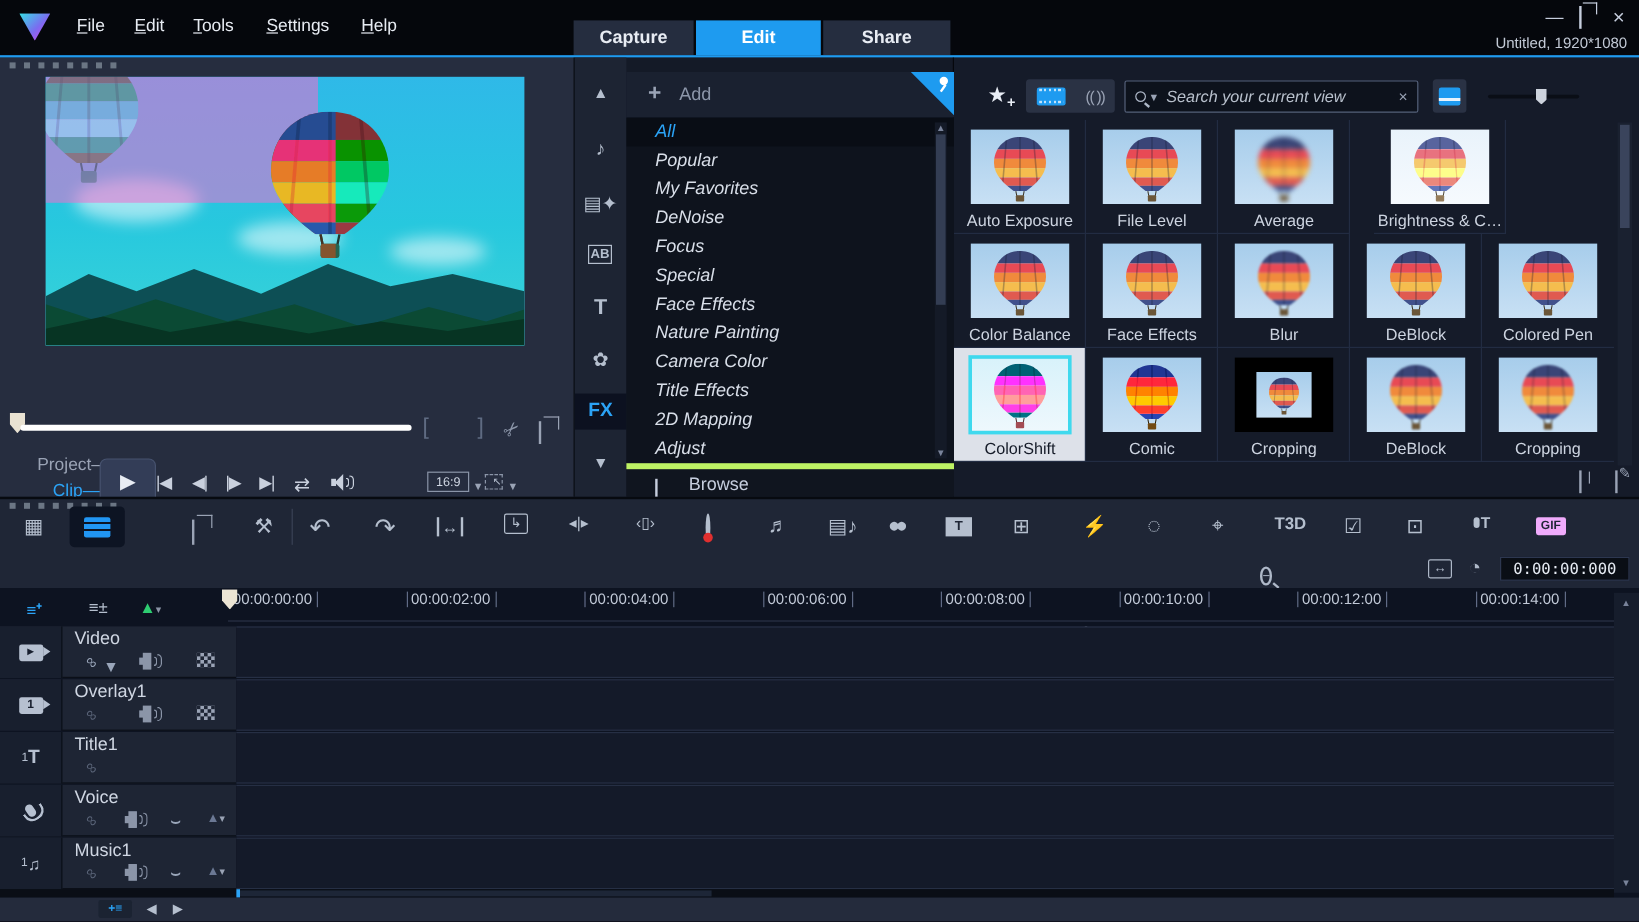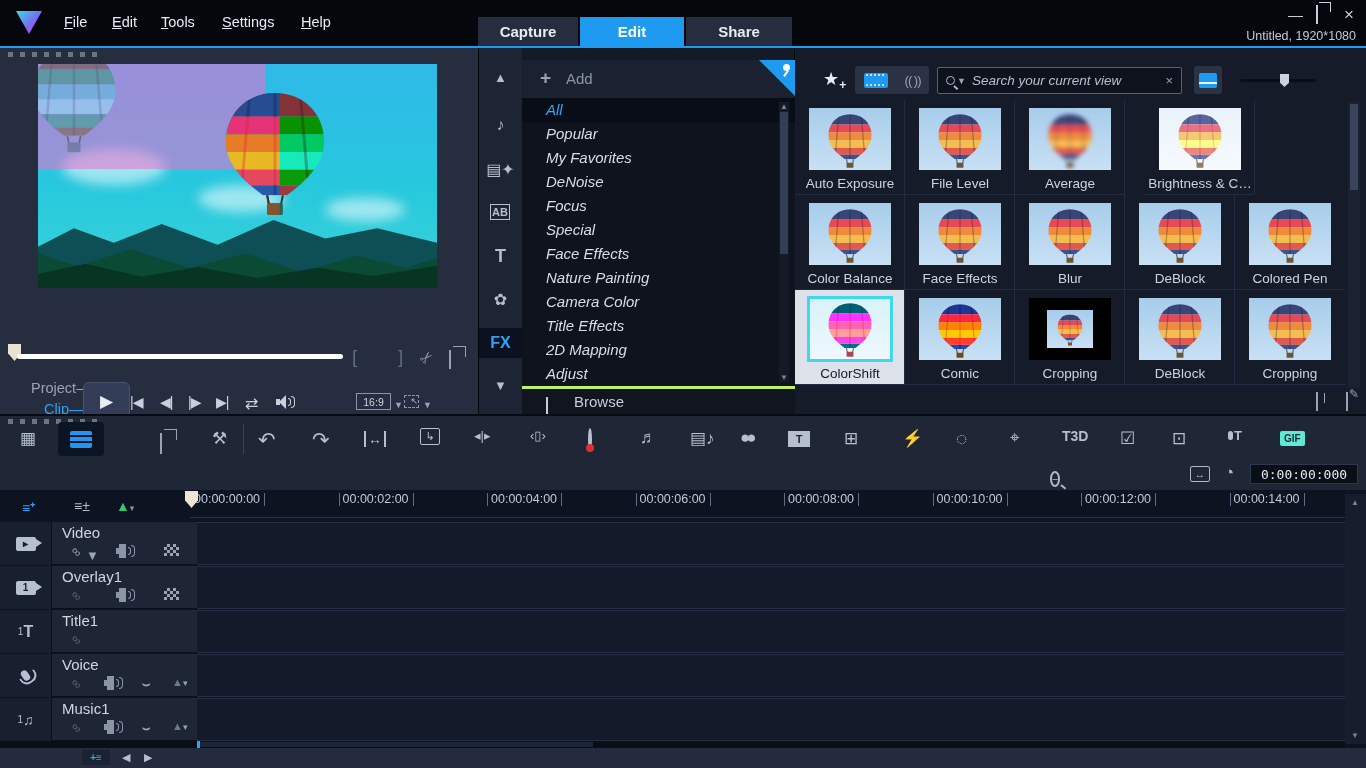--- a/index.html
+++ b/index.html
@@ -74,21 +74,21 @@
   #add-label { left:44px; top:10px; color:#8b95a8; font-size:15px; }
   #pin-corner { right:0; top:0; width:0; height:0; border-top:36px solid #1e9bf0; border-left:36px solid transparent; }
   #pin-glyph { right:5px; top:4px; width:7px; height:7px; background:#fff; border-radius:50%; }
   #pin-glyph::after { content:""; position:absolute; left:2px; top:6px; width:2px; height:7px; background:#fff; transform:rotate(35deg); }
   #cat-list { left:43px; top:50px; width:273px; height:288px; background:#0e131d; overflow:hidden;font-style:italic; }
   .cat-item { height:24px; line-height:24px; padding-left:24px; color:#d8dee8; font-size:15px; }
   .cat-item.sel { background:#090d15; color:#2ba3f6; }
   #cat-scroll { left:300px; top:54px; width:10px; height:280px; background:#141a27; }
   #cat-thumb { left:1px; top:10px; width:8px; height:142px; background:#333d53; }
   .scroll-arrow { color:#79839a; font-size:8px; text-align:center; width:10px; }
-  #browse-row { left:43px; top:338px; width:273px; height:28px; background:#10151f; border-top:3px solid #bef264; }
+  #browse-row { left:43px; top:338px; width:273px; height:28px; background:#10151f; border-top:5px solid #bef264; }
   .i-browse { width:15px; height:10px; border:1.5px solid #c6cede; position:relative; }
   .i-browse::after { content:"▾"; position:absolute; right:-4px; bottom:-7px; color:#c6cede; font-size:9px; }
   #browse-label { color:#c6cede; font-size:15px; }
 
   
   #gallery-panel { left:795px; top:48px; width:571px; height:366px; background:#151b29; }
   #star-add { left:28px; top:20px; color:#e8edf5; font-size:18px; position:absolute; }
   #star-add::after { content:"+"; position:absolute; right:-7px; bottom:-2px; font-size:12px; font-weight:bold; }
   #toggle-group { left:60px; top:18px; width:74px; height:28px; background:#2a3244; border-radius:3px; display:flex; align-items:center; justify-content:space-around; }
   .i-film { width:24px; height:15px; background:#1e9bf0; border-radius:2px; position:relative; }
@@ -137,21 +137,21 @@
   
   #toolbar { left:0; top:414px; width:1366px; height:76px; background:#1f2636; border-top:2px solid #070a10; }
   .tb-ic { top:12px; color:#b5bfce; font-size:17px; text-align:center; }
   #tb-tlview { left:58px; top:6px; width:46px; height:34px; background:#0d1423; border-radius:4px; display:flex; align-items:center; justify-content:center; }
   .i-tl { width:22px; height:17px; border-radius:2px; background:linear-gradient(#2196f3 0 23%,#0d1423 23% 35%,#2196f3 35% 58%,#0d1423 58% 70%,#2196f3 70%); }
   .i-fit { border-left:2px solid #b5bfce; border-right:2px solid #b5bfce; padding:0 2px; font-size:14px; line-height:16px; }
   .i-reel { width:16px; height:16px; border:2.5px solid #b5bfce; border-radius:50%; position:relative; }
   .i-reel::after { content:""; position:absolute; right:-4px; bottom:-3px; width:8px; height:8px; background:#e02f2f; border-radius:50%; }
   .i-boxT { width:22px; height:16px; background:#b5bfce; color:#1f2636; font-size:11px; font-weight:bold; text-align:center; line-height:16px; }
   .mini-mic { display:inline-block; width:5px; height:9px; background:#b5bfce; border-radius:2.5px; margin-right:1px; }
-  .i-gif { background:#5eead4; color:#1f2636; font-size:10px; font-weight:bold; padding:2px 4px; border-radius:2px; }
+  .i-gif { background:#f0abfc; color:#1f2636; font-size:10px; font-weight:bold; padding:2px 4px; border-radius:2px; }
   #tb-divider { left:243px; top:8px; width:1px; height:30px; background:#3a4356; }
   .zoom-lens { width:12px; height:12px; border:2px solid #aeb8c8; border-radius:50%; position:relative; color:#aeb8c8; font-size:11px; line-height:9px; text-align:center; }
   .zoom-lens::after { content:""; position:absolute; left:9px; top:11px; width:6px; height:2px; background:#aeb8c8; transform:rotate(40deg); transform-origin:left; }
   #tl-zoom-slider { left:1072px; top:59px; width:76px; }
   #tl-fit { left:1190px; top:50px; width:20px; height:16px; border:1.5px solid #aeb8c8; border-radius:2px; color:#aeb8c8; font-size:11px; text-align:center; line-height:14px; }
   #tl-clock { left:1224px; top:47px; color:#aeb8c8; font-size:17px; }
   #tl-timecode { left:1250px; top:48px; width:108px; height:20px; background:#0a0e15; border:1px solid #2d3750;
     color:#e6ebf3; font-family:"DejaVu Sans Mono", monospace; font-size:13px; display:flex; align-items:center; justify-content:center; }
 
   

